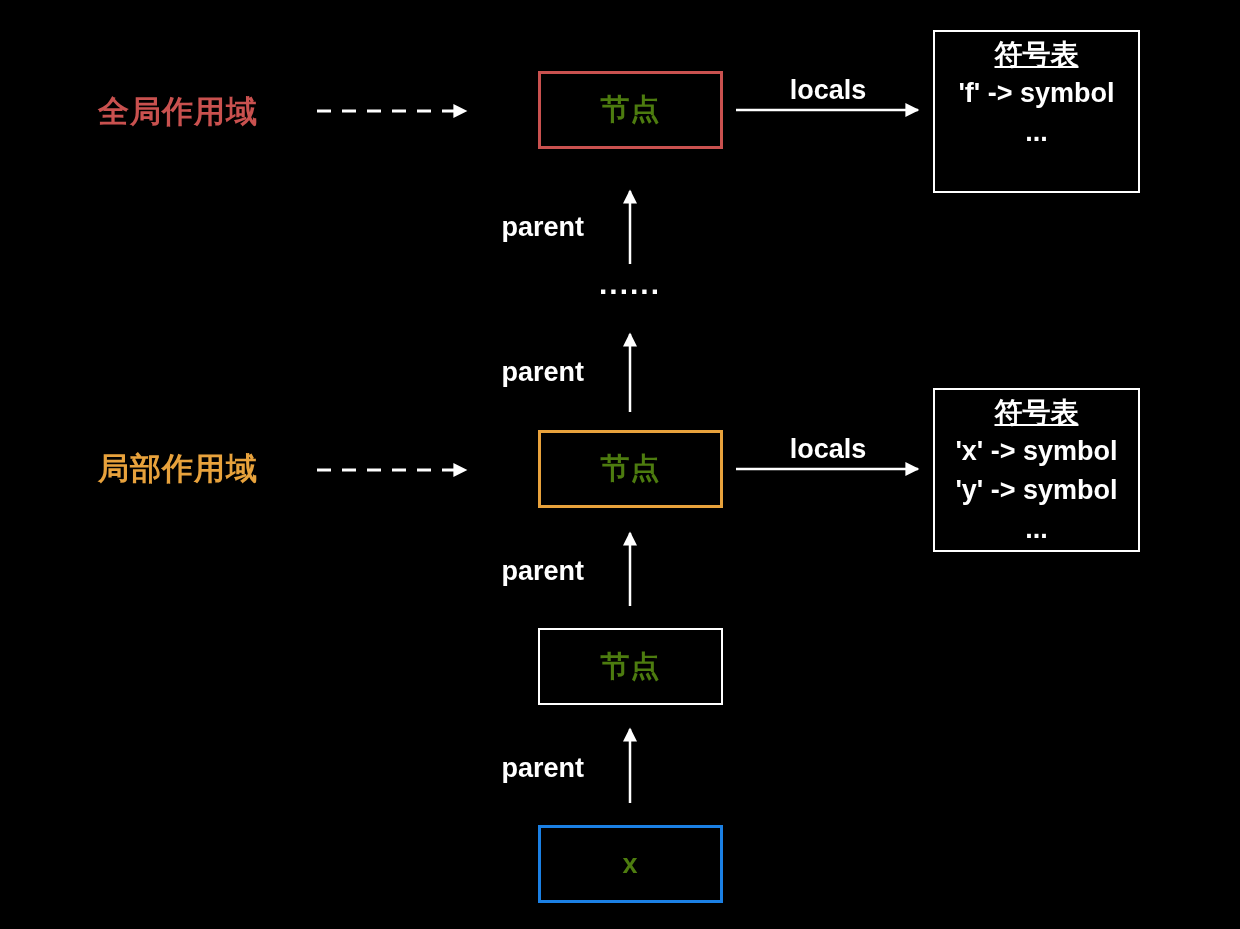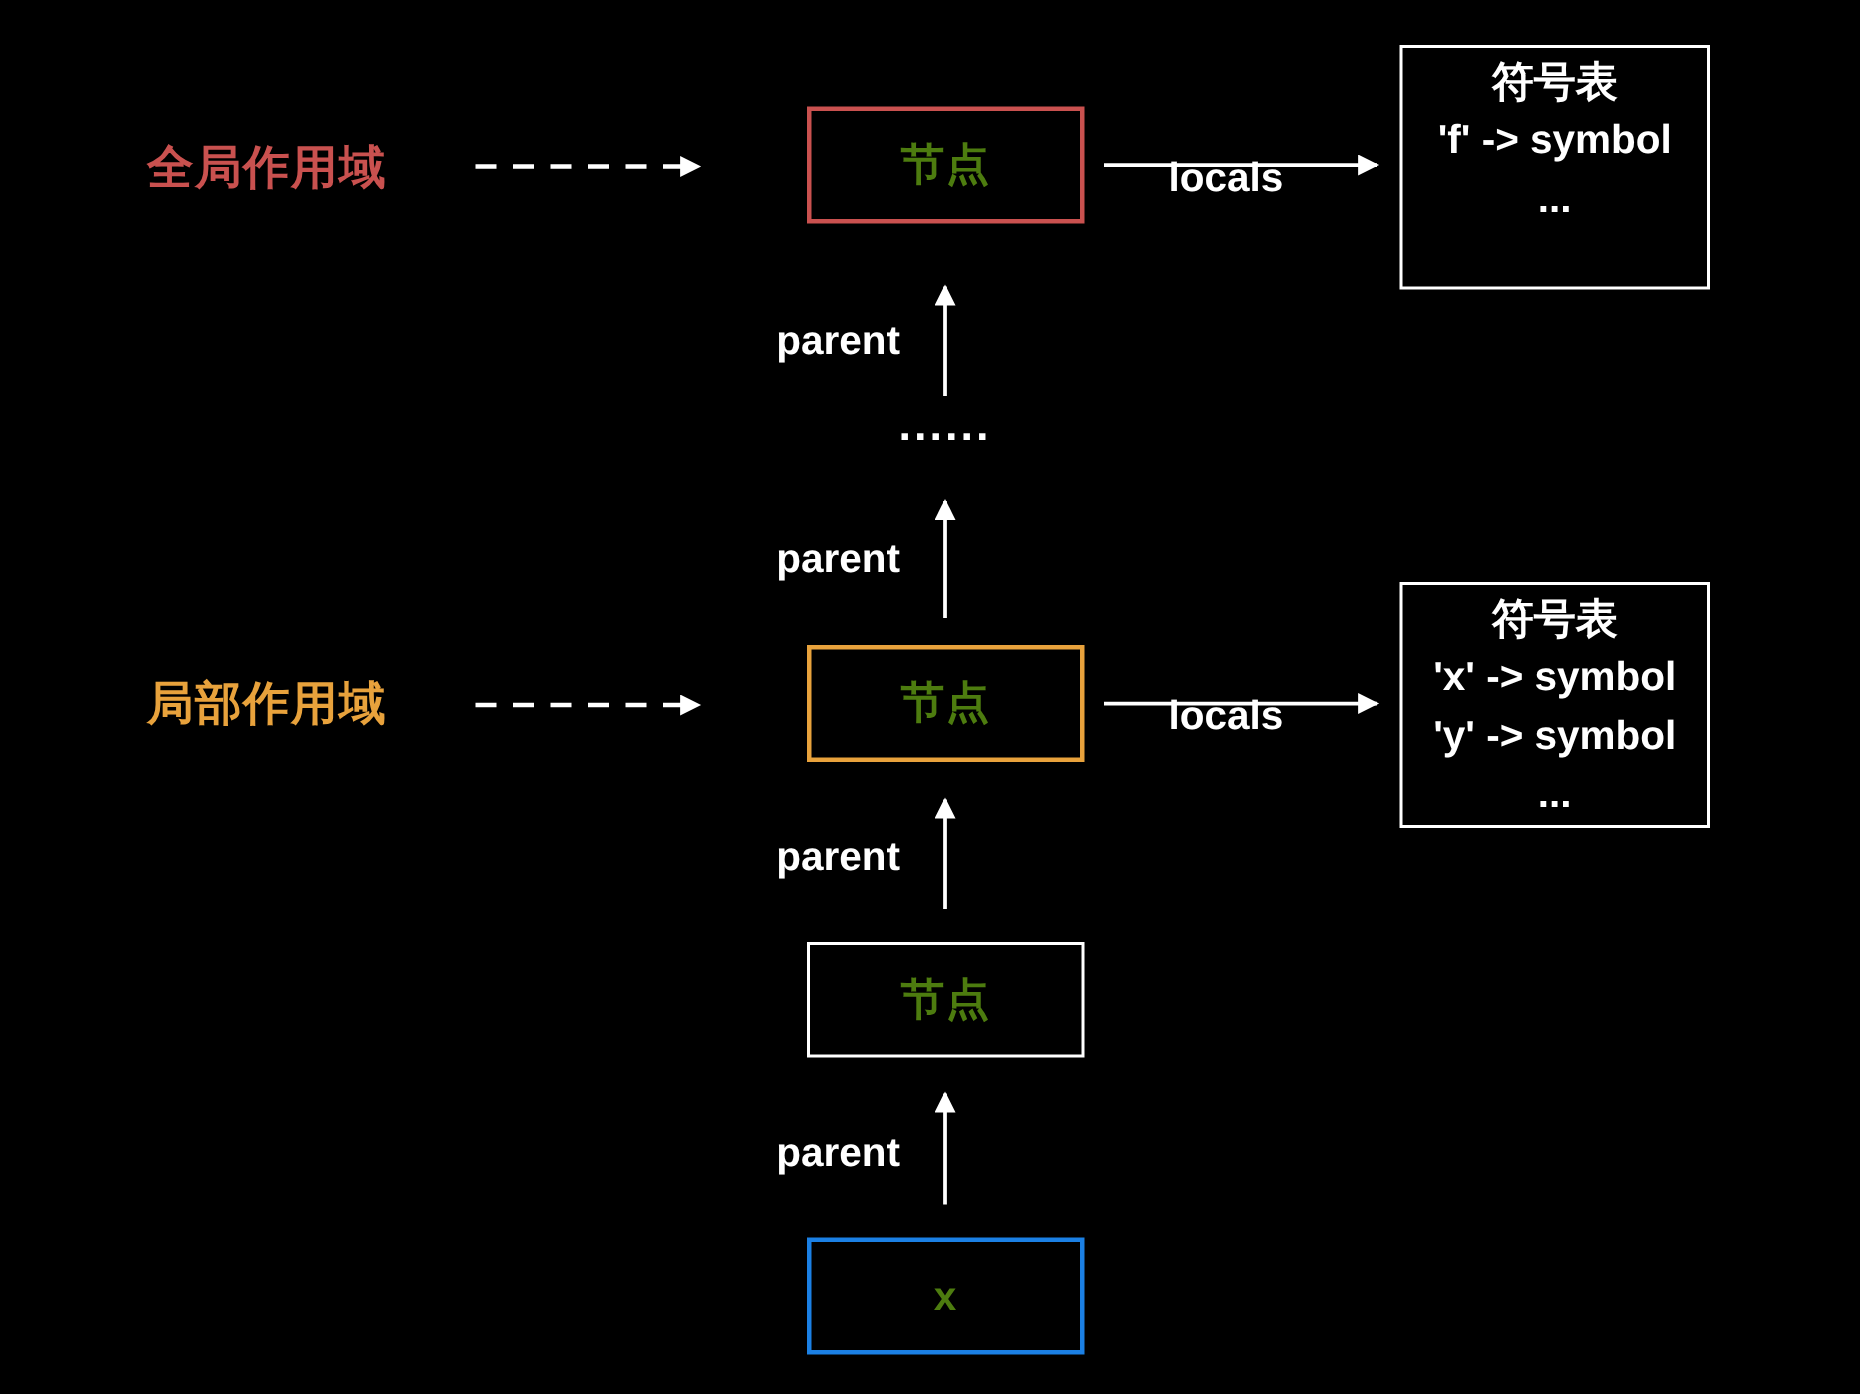--- a/index.html
+++ b/index.html
@@ -53,33 +53,32 @@
   .node.blue   { top: 825px; border: 3px solid var(--accent-x); font-size: 27px; }
   .edge-label {
     position: absolute;
     color: #fff;
     font-weight: bold;
     font-size: 27px;
     line-height: 32px;
     white-space: nowrap;
   }
   .edge-label.parent {
-    left: 420px;
+    left: 404px;
     width: 180px;
     text-align: right;
   }
   .edge-label.parent.p1 { top: 211px; }
   .edge-label.parent.p2 { top: 356px; }
   .edge-label.parent.p3 { top: 555px; }
   .edge-label.parent.p4 { top: 752px; }
   .edge-label.locals {
-    left: 779px;
+    left: 753px;
     width: 150px;
-    text-align: left;
-    margin-top: 28px;
+    text-align: center;
   }
   .edge-label.locals.l1 { top: 74px; }
   .edge-label.locals.l2 { top: 433px; }
   .ellipsis {
     position: absolute;
     left: 555px;
     top: 268px;
     width: 150px;
     text-align: center;
     color: #fff;
@@ -94,21 +93,21 @@
     width: 207px;
     box-sizing: border-box;
     border: 2px solid #fff;
     color: #fff;
     font-weight: bold;
     text-align: center;
     padding-top: 3px;
   }
   .symtab.t1 { top: 30px;  height: 163px; }
   .symtab.t2 { top: 388px; height: 164px; }
-  .symtab .title { font-size: 28px; line-height: 39px; }
+  .symtab .title { font-size: 28px; line-height: 39px; text-decoration: underline; }
   .symtab .row   { font-size: 27px; line-height: 39px; white-space: nowrap; }
   .arrows line { stroke: var(--line); }
 </style>
 </head>
 <body>
 
 <div class="canvas" style="--accent-global: #C9514F; --accent-local: #E8A23C; --accent-x: #1B80E4; --line: #FFFFFF; background: rgb(0, 0, 0);">
 
   <svg class="arrows" viewBox="0 0 1240 929" xmlns="http://www.w3.org/2000/svg">
     <defs>

